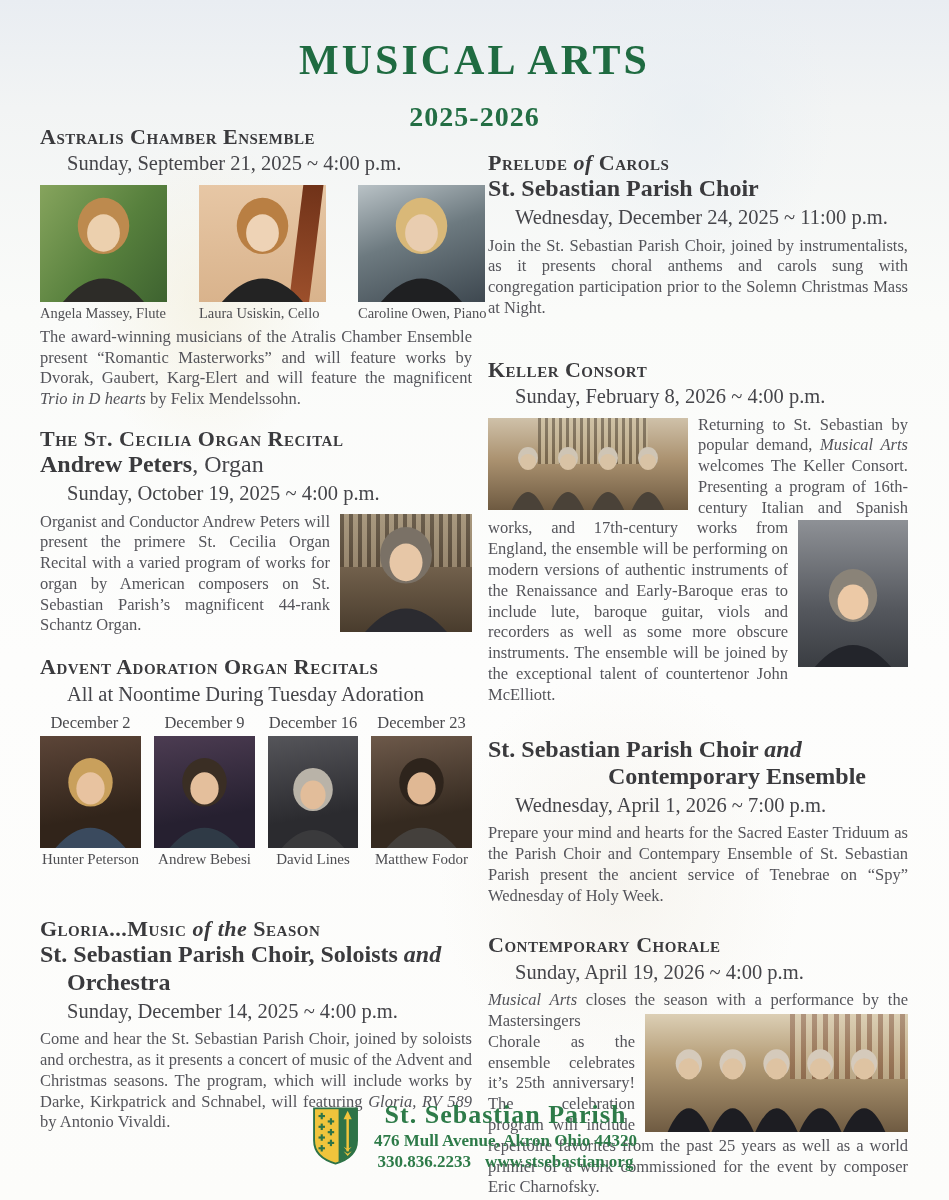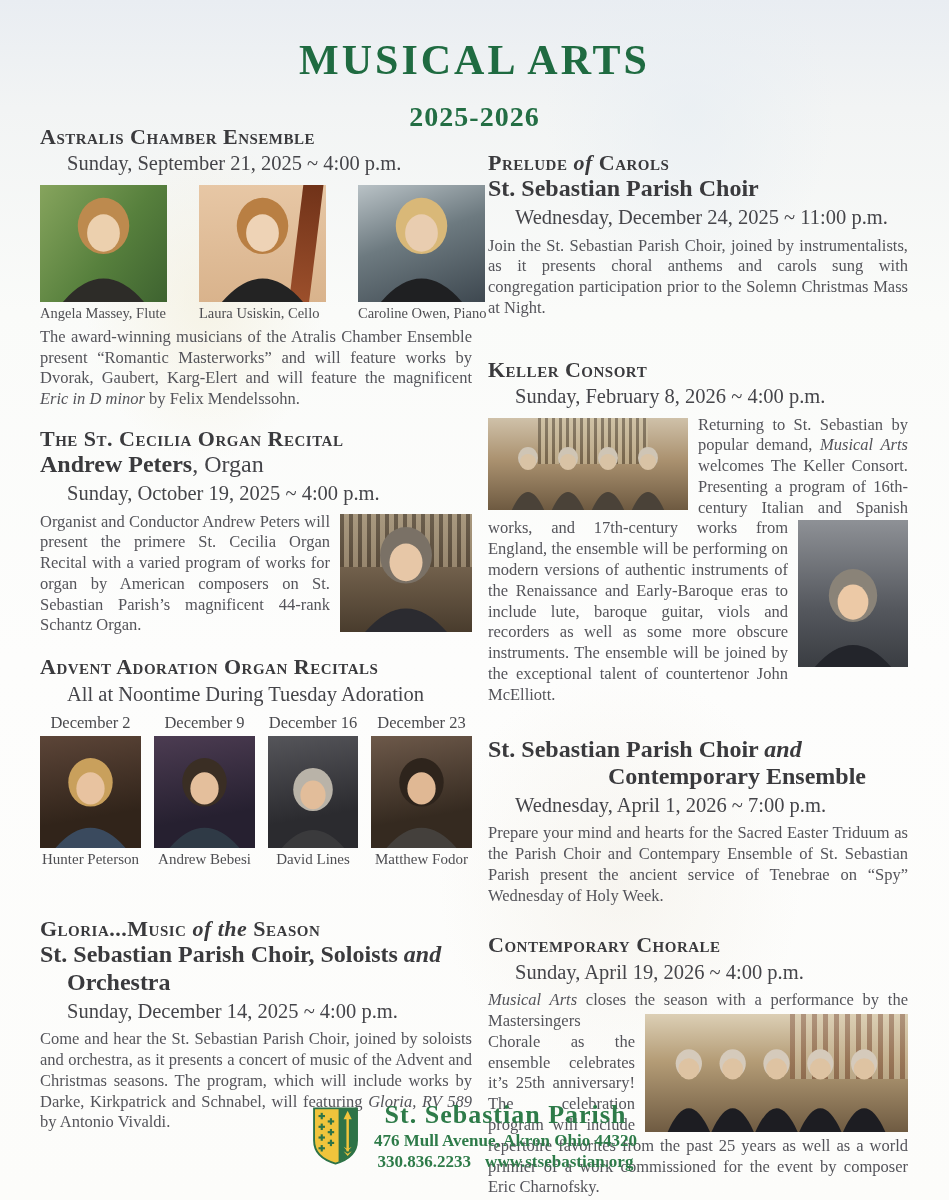--- a/index.html
+++ b/index.html
@@ -153,21 +153,21 @@
           <div class="photo ph-caroline">
               <svg class="sil" viewBox="0 0 100 100" preserveAspectRatio="xMidYMax meet" aria-hidden="true">
                 <ellipse class="sil-hair" cx="50" cy="35" rx="22" ry="24"></ellipse>
                 <ellipse class="sil-face" cx="50" cy="41" rx="14" ry="16"></ellipse>
                 <path class="sil-body" d="M12 104 Q50 56 88 104 Z"></path>
               </svg>
             </div>
           <figcaption>Caroline Owen, Piano</figcaption>
         </figure>
       </div>
-      <p class="body-text"><span>The award-winning musicians of the Atralis Chamber Ensemble present “Romantic Masterworks” and will feature works by Dvorak, Gaubert, Karg-Elert and will feature the magnificent </span><i>Eric in D minor</i><span> by Felix Mendelssohn.</span></p>
+      <p class="body-text"><span>The award-winning musicians of the Atralis Chamber Ensemble present “Romantic Masterworks” and will feature works by Dvorak, Gaubert, Karg-Elert and will feature the magnificent </span><i>Trio in D hearts</i><span> by Felix Mendelssohn.</span></p>
     </div>
 
     <div class="sec sec-cecilia">
       <div class="sec-title">The St. Cecilia Organ Recital</div>
       <div class="performer"><span>Andrew Peters</span><span class="norm">, Organ</span></div>
       <div class="date-line">Sunday, October 19, 2025 ~ 4:00 p.m.</div>
       <p class="body-text"><span class="photo ph-peters float-right">
             <svg class="sil" viewBox="0 0 100 100" preserveAspectRatio="xMidYMax meet" aria-hidden="true">
               <ellipse class="sil-hair" cx="50" cy="35" rx="22" ry="24"></ellipse>
               <ellipse class="sil-face" cx="50" cy="41" rx="14" ry="16"></ellipse>

